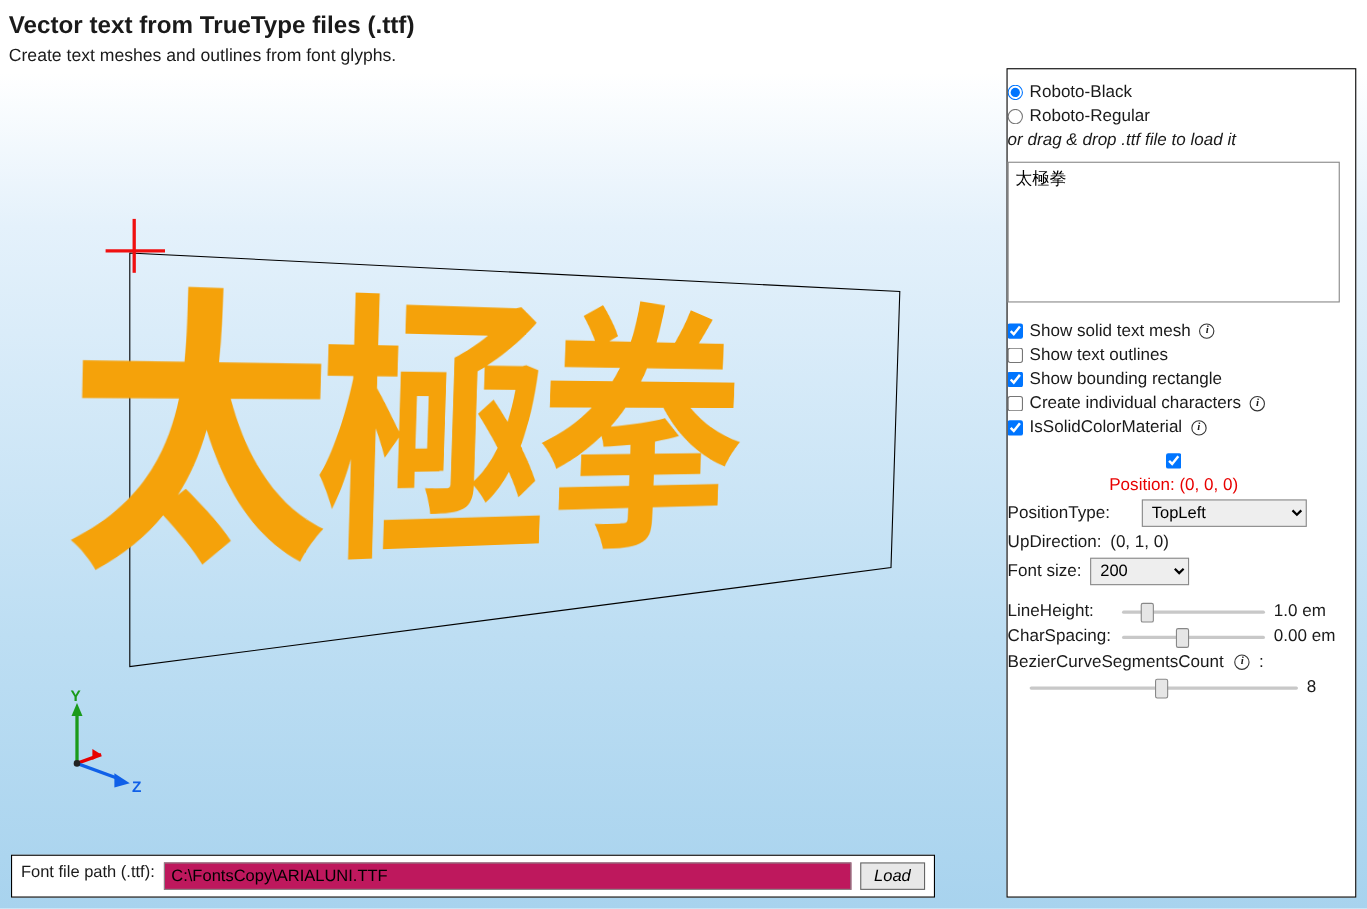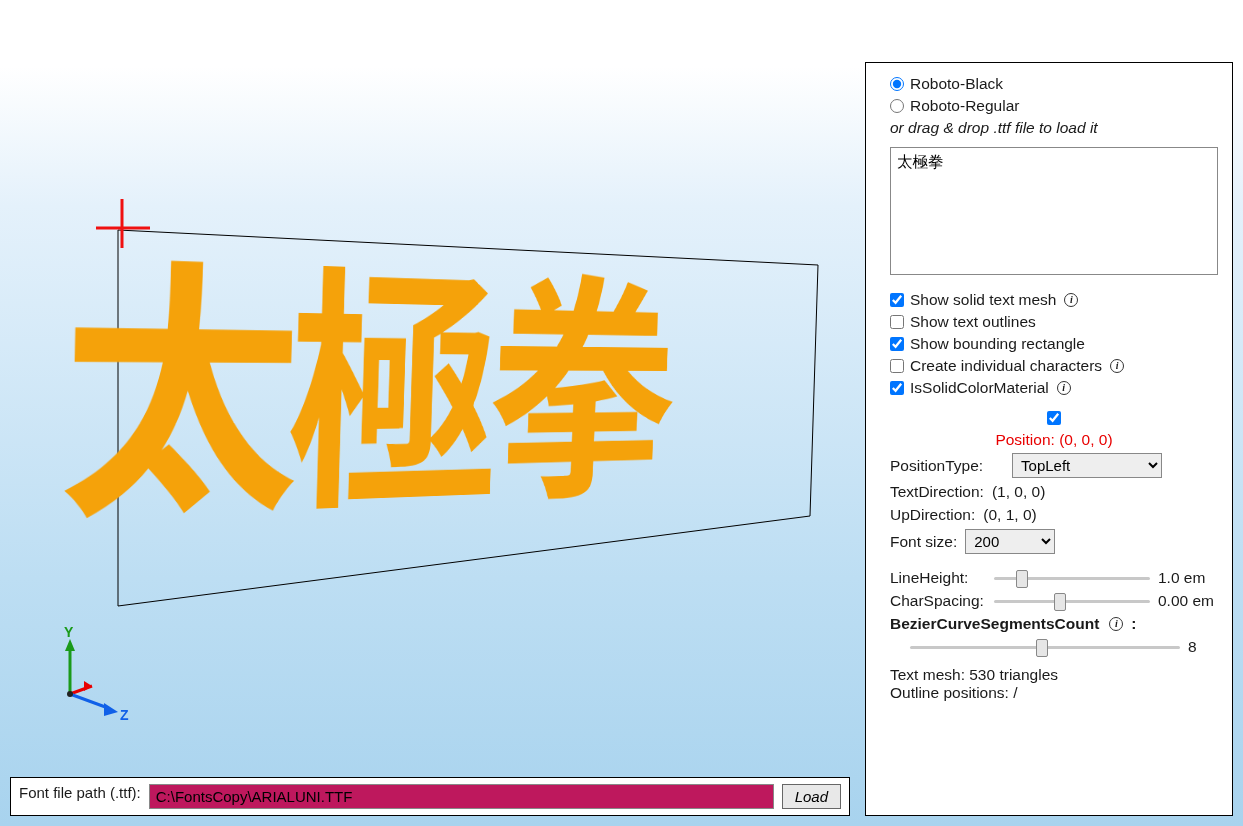--- a/index.html
+++ b/index.html
@@ -32,23 +32,23 @@
   .bottom-bar input[type=text] {
     flex:1; font-size:15px; padding:3px 6px; border:1px solid #888; background:#be185d;
     font-family:inherit;
   }
   .bottom-bar button {
     font-size:15px; padding:3px 12px; border:1px solid #666; background:#e8e8e8; cursor:pointer;
     font-family:inherit;
     font-style:italic;
   }
   .panel {
-    position:absolute; right:10px; top:62px; width:368px; height:754px;
+    position:absolute; right:10px; top:62px; width:318px; height:754px;
     border:1px solid #000; background:#fff;
-    padding:12px 14px 10px 24px;
+    padding:12px 14px 10px 0;
     font-size:15.5px;
     overflow:hidden;
   }
   .panel label.radio, .panel label.chk { display:flex; align-items:center; gap:6px; margin-bottom:4px; cursor:pointer;}
   .panel .hint { font-style:italic; margin:2px 0 10px 0;}
   .panel textarea {
     width:100%; height:128px; resize:none; font-family:inherit; font-size:15.5px;
     padding:4px 6px; border:1px solid #888; margin-bottom:12px;
   }
   .row { display:flex; align-items:center; gap:8px; margin-bottom:5px;}
@@ -66,20 +66,22 @@
   .info-icon::before{content:"i";}
   .stats { margin-top:10px; font-size:15.5px;}
   .gap { height:10px;}
   .pos-red { color:#e80000;flex-direction:column; }
   input[type=radio],input[type=checkbox]{ margin:0; width:14px; height:14px;}
 </style>
 </head>
 <body>
 
 <div class="header">
+  <h1 class="title">Vector text from TrueType files (.ttf)</h1>
+  <div class="subtitle">Create text meshes and outlines from font glyphs.</div>
 </div>
 
 <div class="viewport">
 <svg viewBox="0 0 910 690">
 
   <polygon points="118,160 818,195 810,446 118,536" fill="none" stroke="#000" stroke-width="1"></polygon>
 
   <g stroke="#f01010" stroke-width="3">
     <line x1="96" y1="158" x2="150" y2="158"></line>
     <line x1="122" y1="129" x2="122" y2="178"></line>
@@ -162,24 +164,20 @@
     <span>Position: (0, 0, 0)</span>
   </label>
 
   <div class="row">
     <span class="lbl">PositionType:</span>
     <select style="width:150px;margin-left:21px;">
       <option>TopLeft</option>
     </select>
   </div>
   <div class="row">
-    <span class="lbl">TextDirection:</span>
-    <span>(1, 0, 0)</span>
-  </div>
-  <div class="row">
     <span class="lbl">UpDirection:</span>
     <span>(0, 1, 0)</span>
   </div>
   <div class="row">
     <span class="lbl">Font size:</span>
     <select style="width:90px;">
       <option>200</option>
     </select>
   </div>
 
@@ -195,30 +193,26 @@
   </div>
   <div class="row">
     <span class="lbl" style="width:96px;">CharSpacing:</span>
     <div class="slider-track">
       <div class="rail"></div>
         <div class="thumb" style="left:42%"></div>
     </div>
     <span class="val">0.00 em</span>
   </div>
 
-  <div class="row" style="margin-top:2px;font-weight:bold;">
+  <div class="row" style="margin-top:2px;">
     <span class="lbl">BezierCurveSegmentsCount</span>
     <span class="info-icon"></span>
       <span>:</span>
   </div>
   <div class="row">
     <div class="slider-track" style="margin-left:20px;">
       <div class="rail"></div>
         <div class="thumb" style="left:49%"></div>
     </div>
     <span class="val" style="min-width:30px;">8</span>
   </div>
 
-  <div class="stats">
-    <div>Text mesh: 530 triangles</div>
-    <div>Outline positions: /</div>
-  </div>
 </div>
 
 </body></html>

